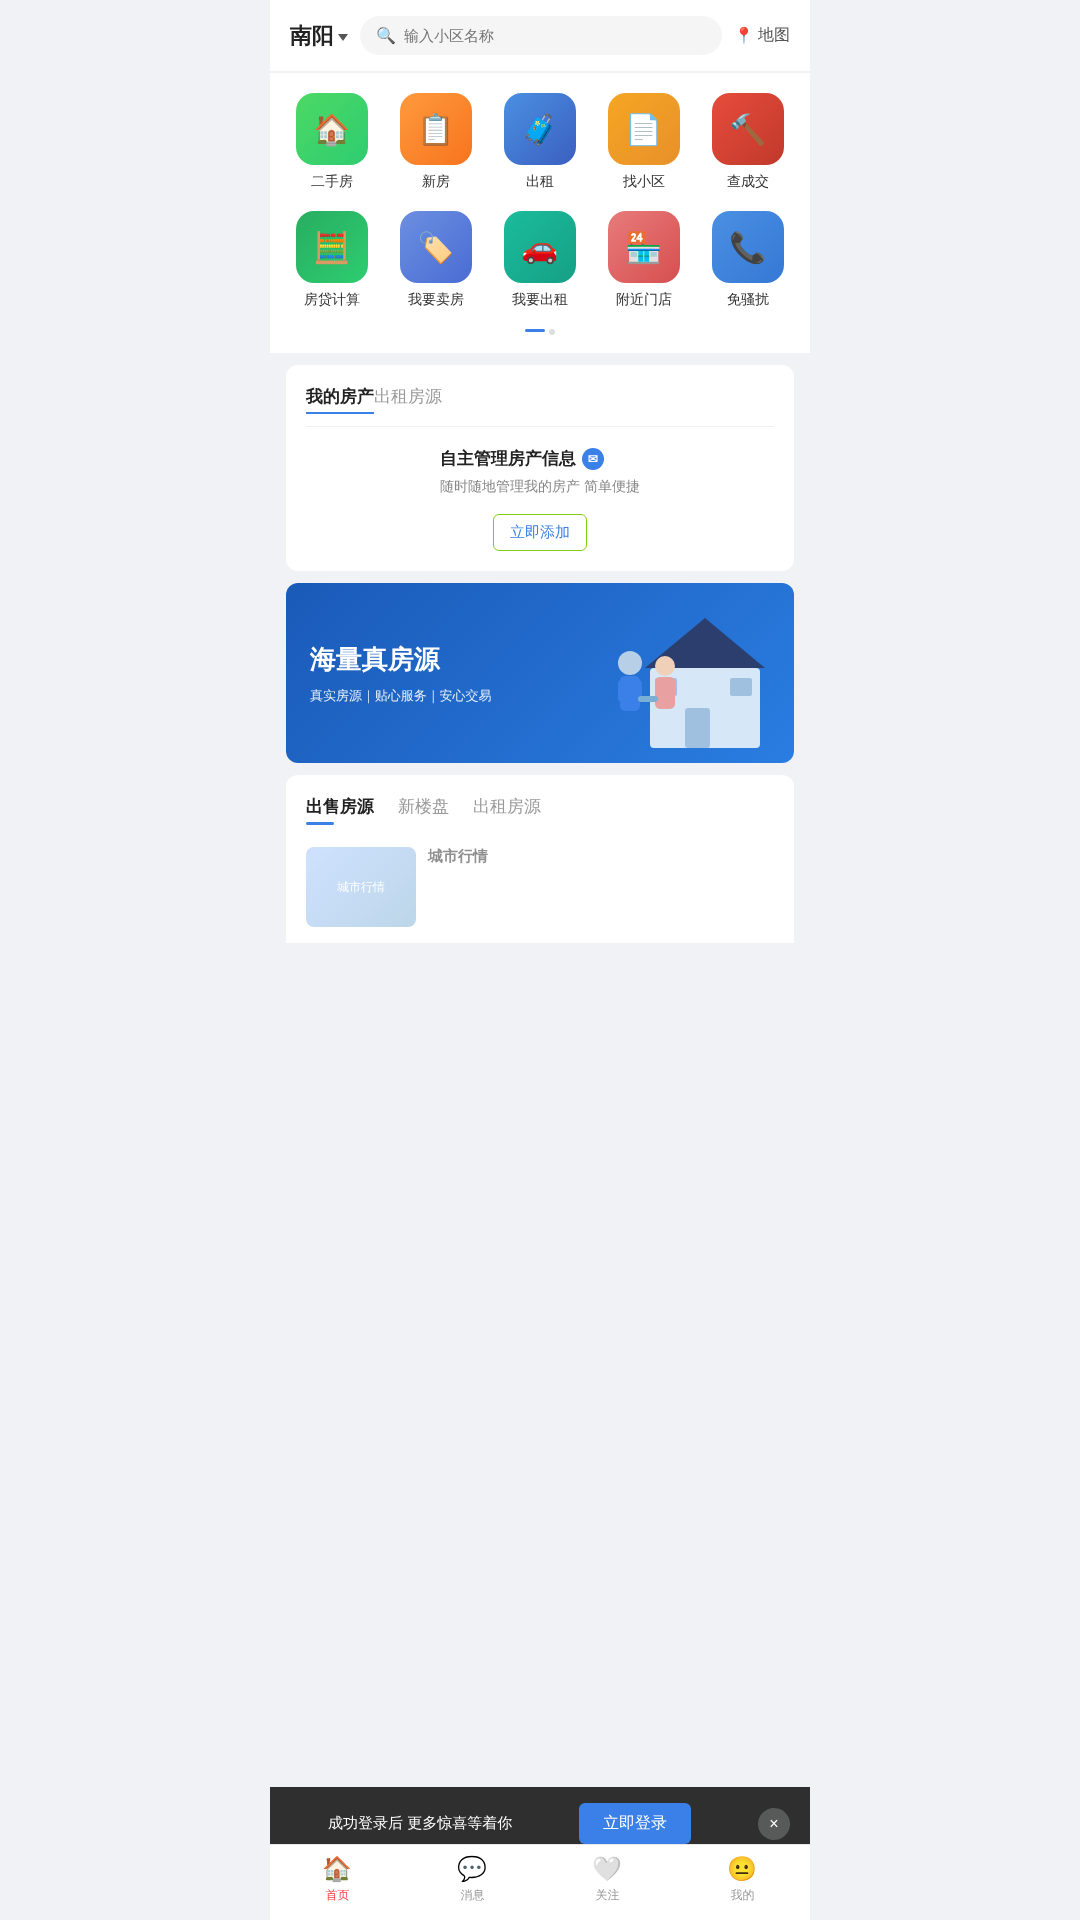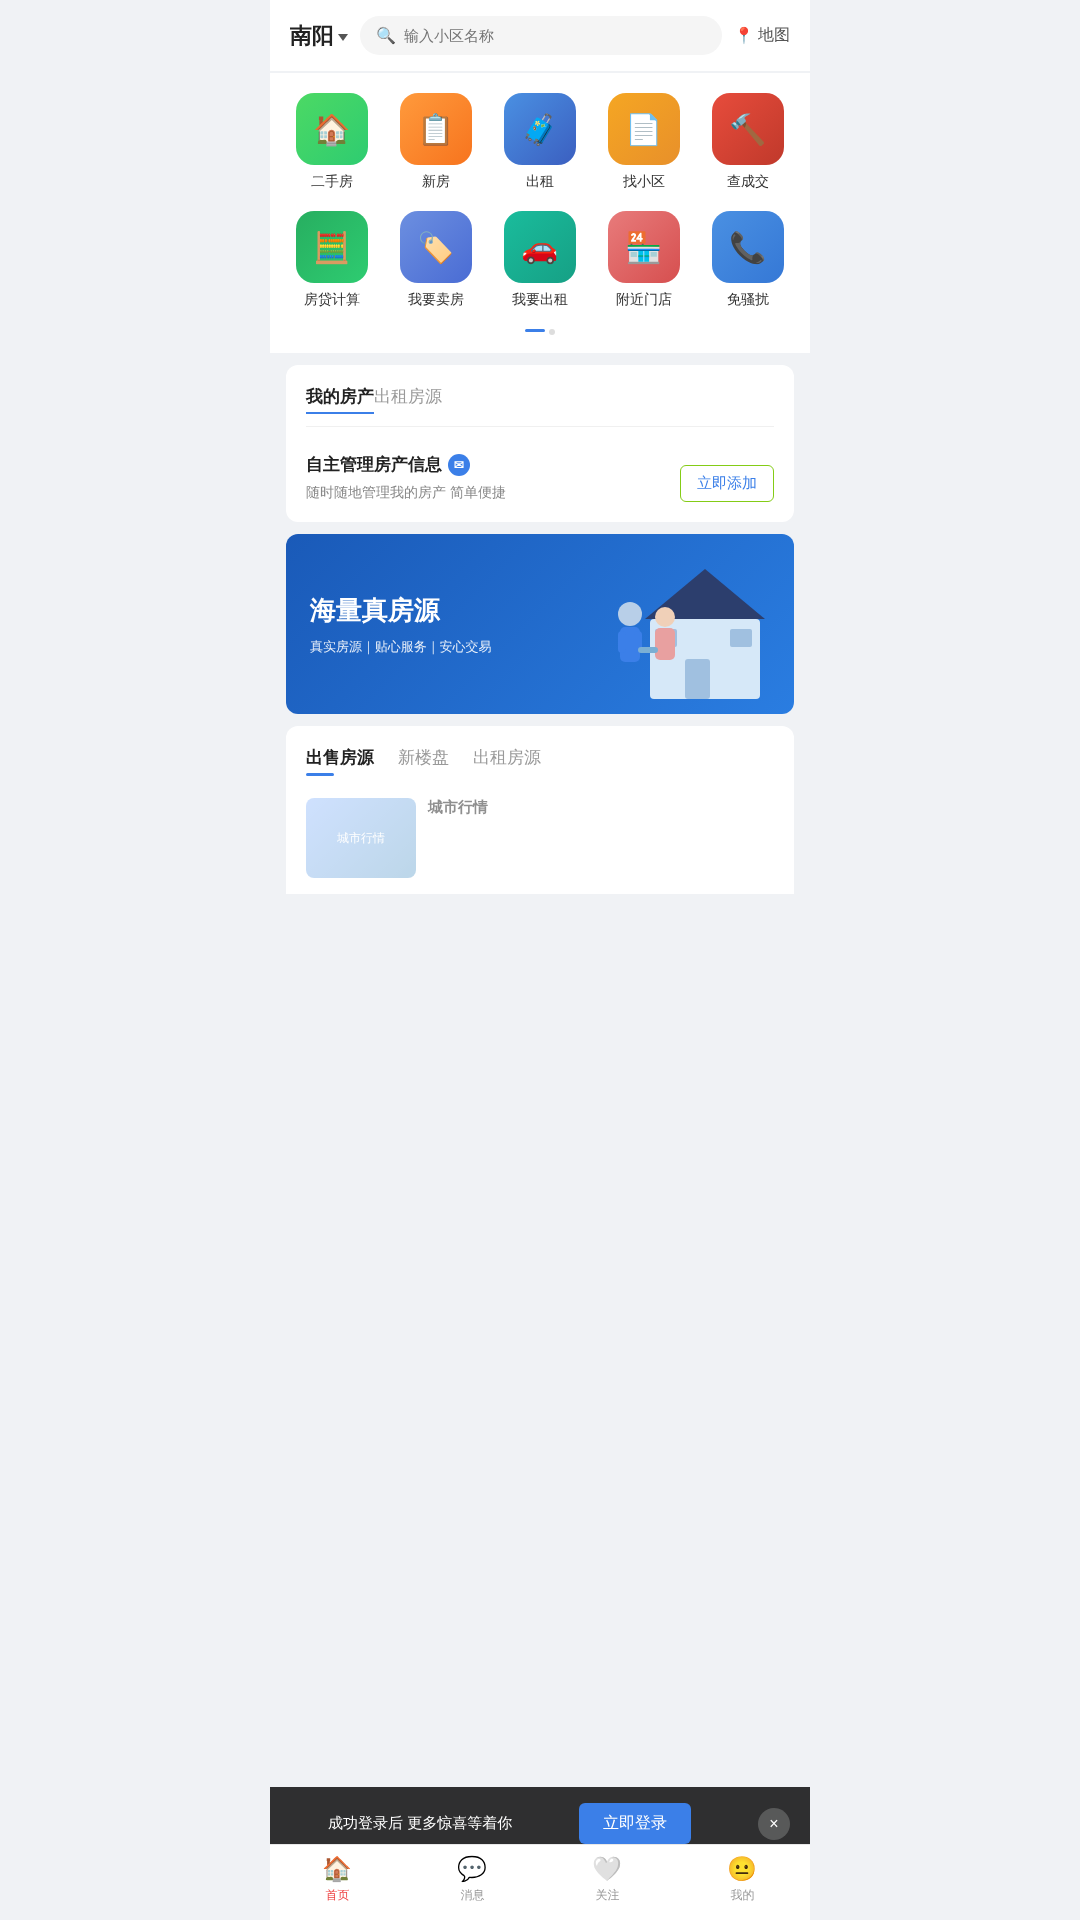--- a/index.html
+++ b/index.html
@@ -149,22 +149,23 @@
       cursor: pointer;
       padding-bottom: 4px;
     }
     .prop-tab.active {
       color: #222;
       font-weight: bold;
       border-bottom: 2px solid #3b7fe8;
     }
     .property-info {
       display: flex;
-      align-items: flex-end;
+      align-items: center;
       justify-content: space-between;
+      flex-direction: column;
     }
     .property-text h3 {
       font-size: 17px;
       color: #222;
       margin-bottom: 8px;
       display: flex;
       align-items: center;
       gap: 6px;
     }
     .property-text p {

